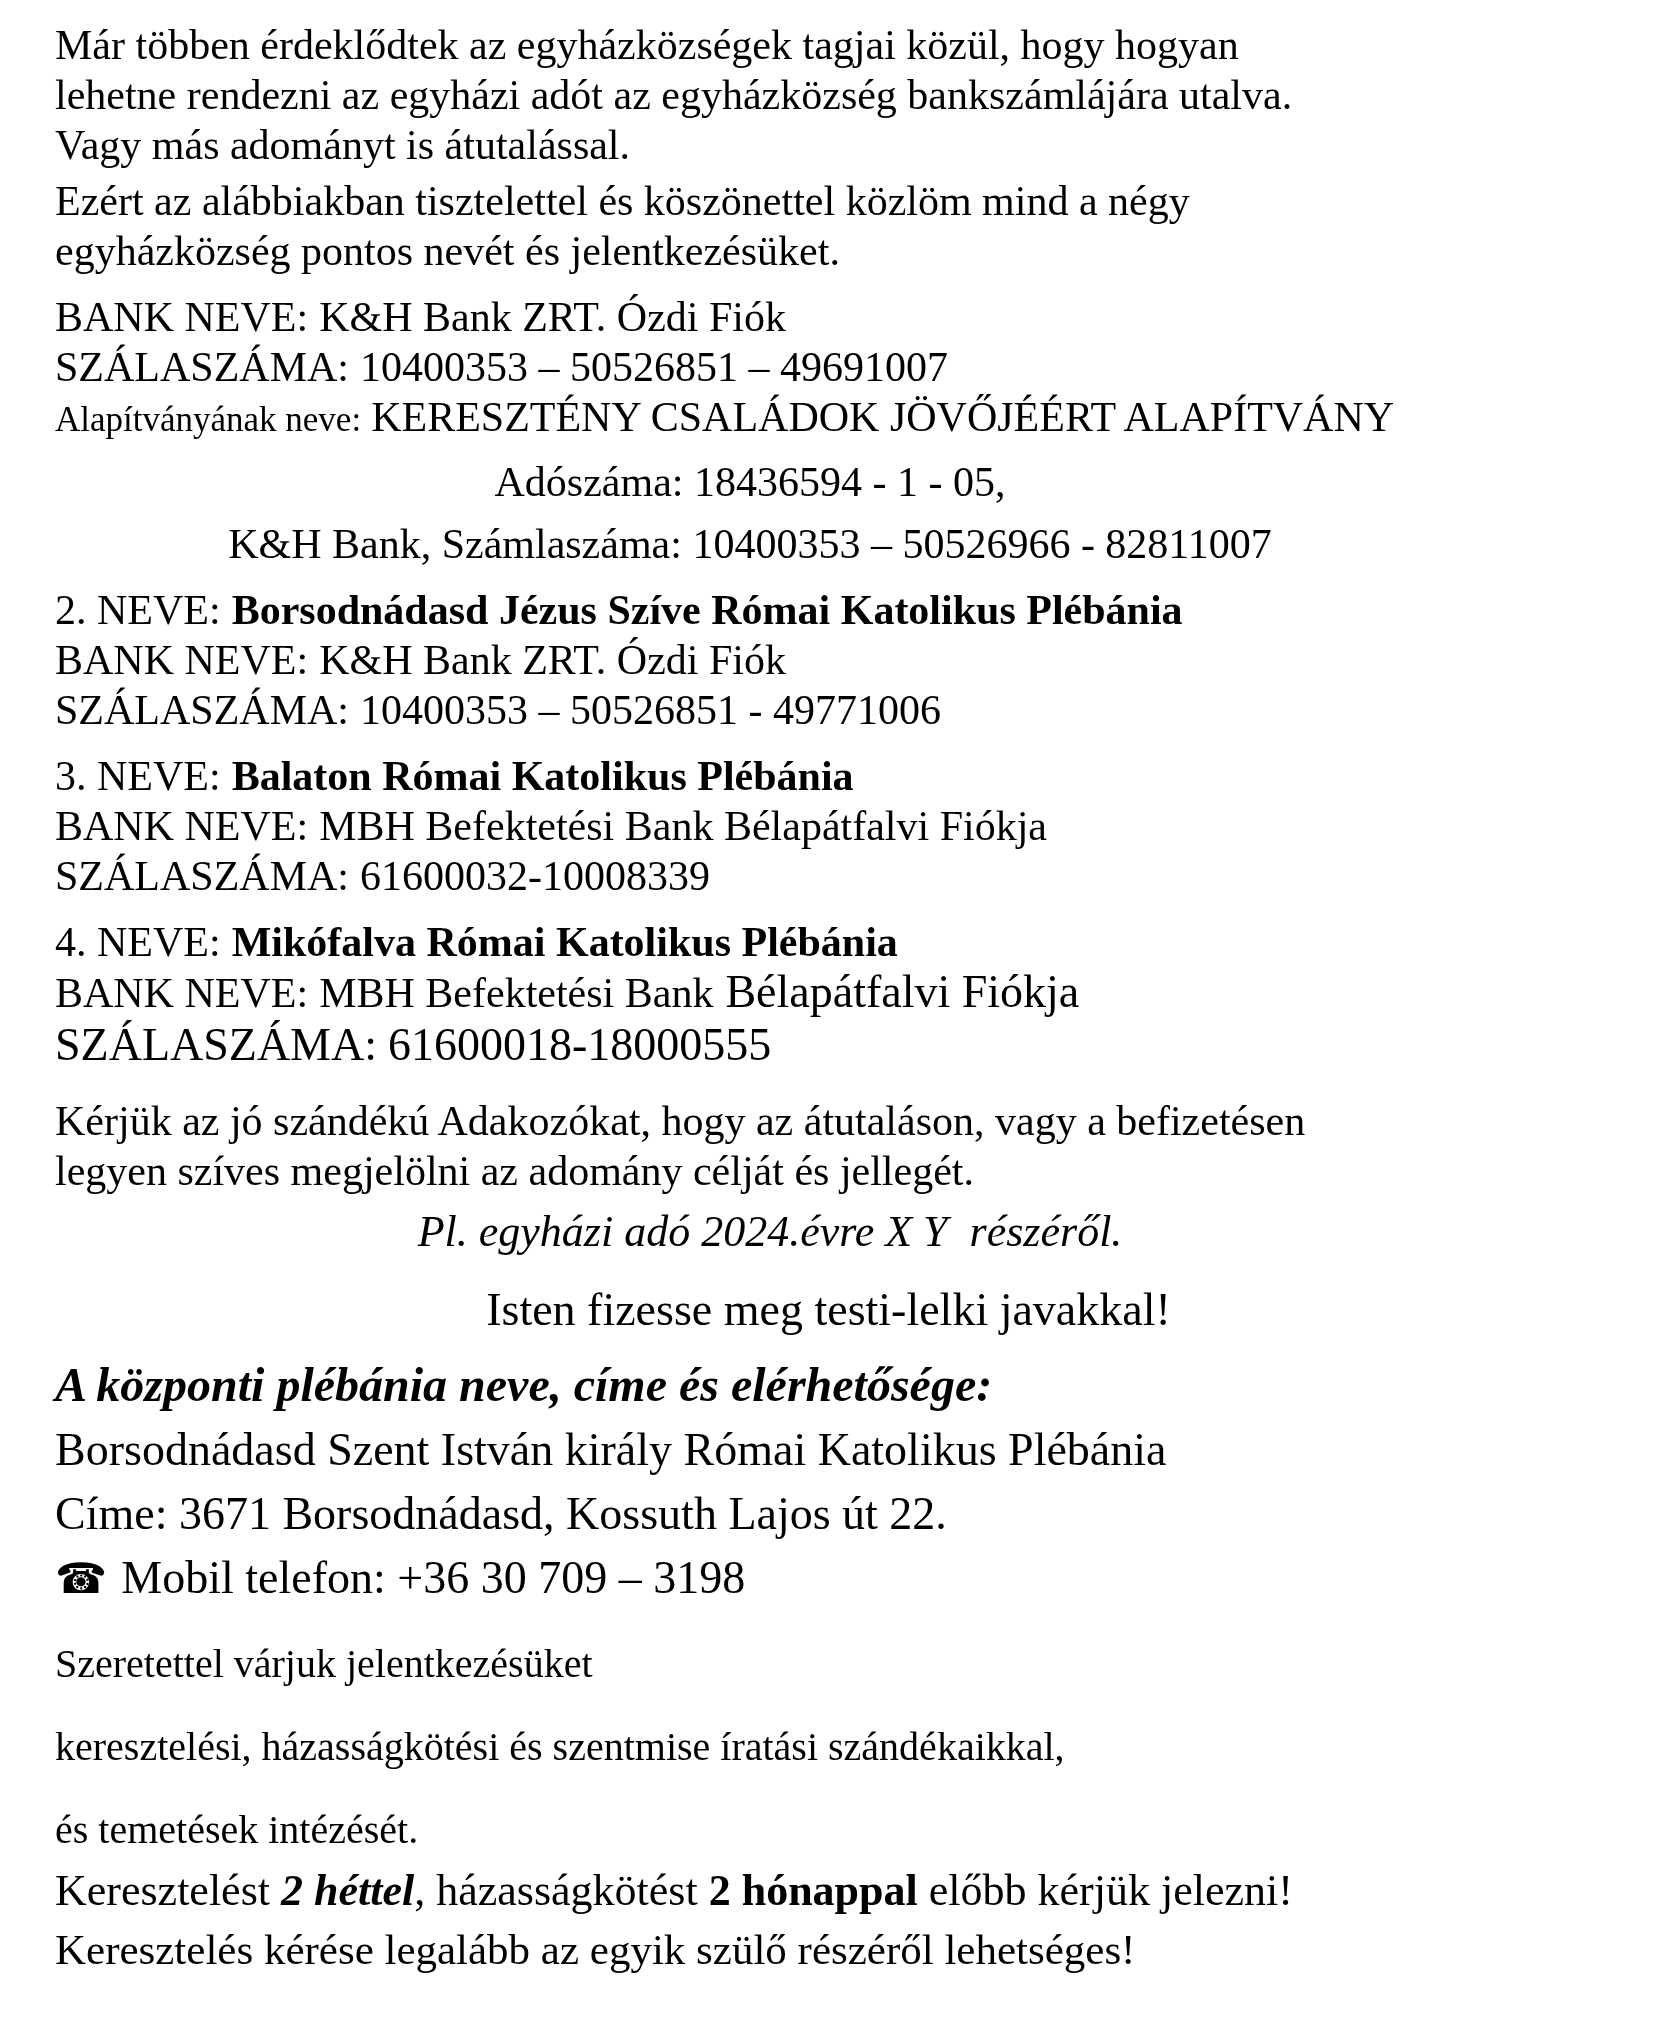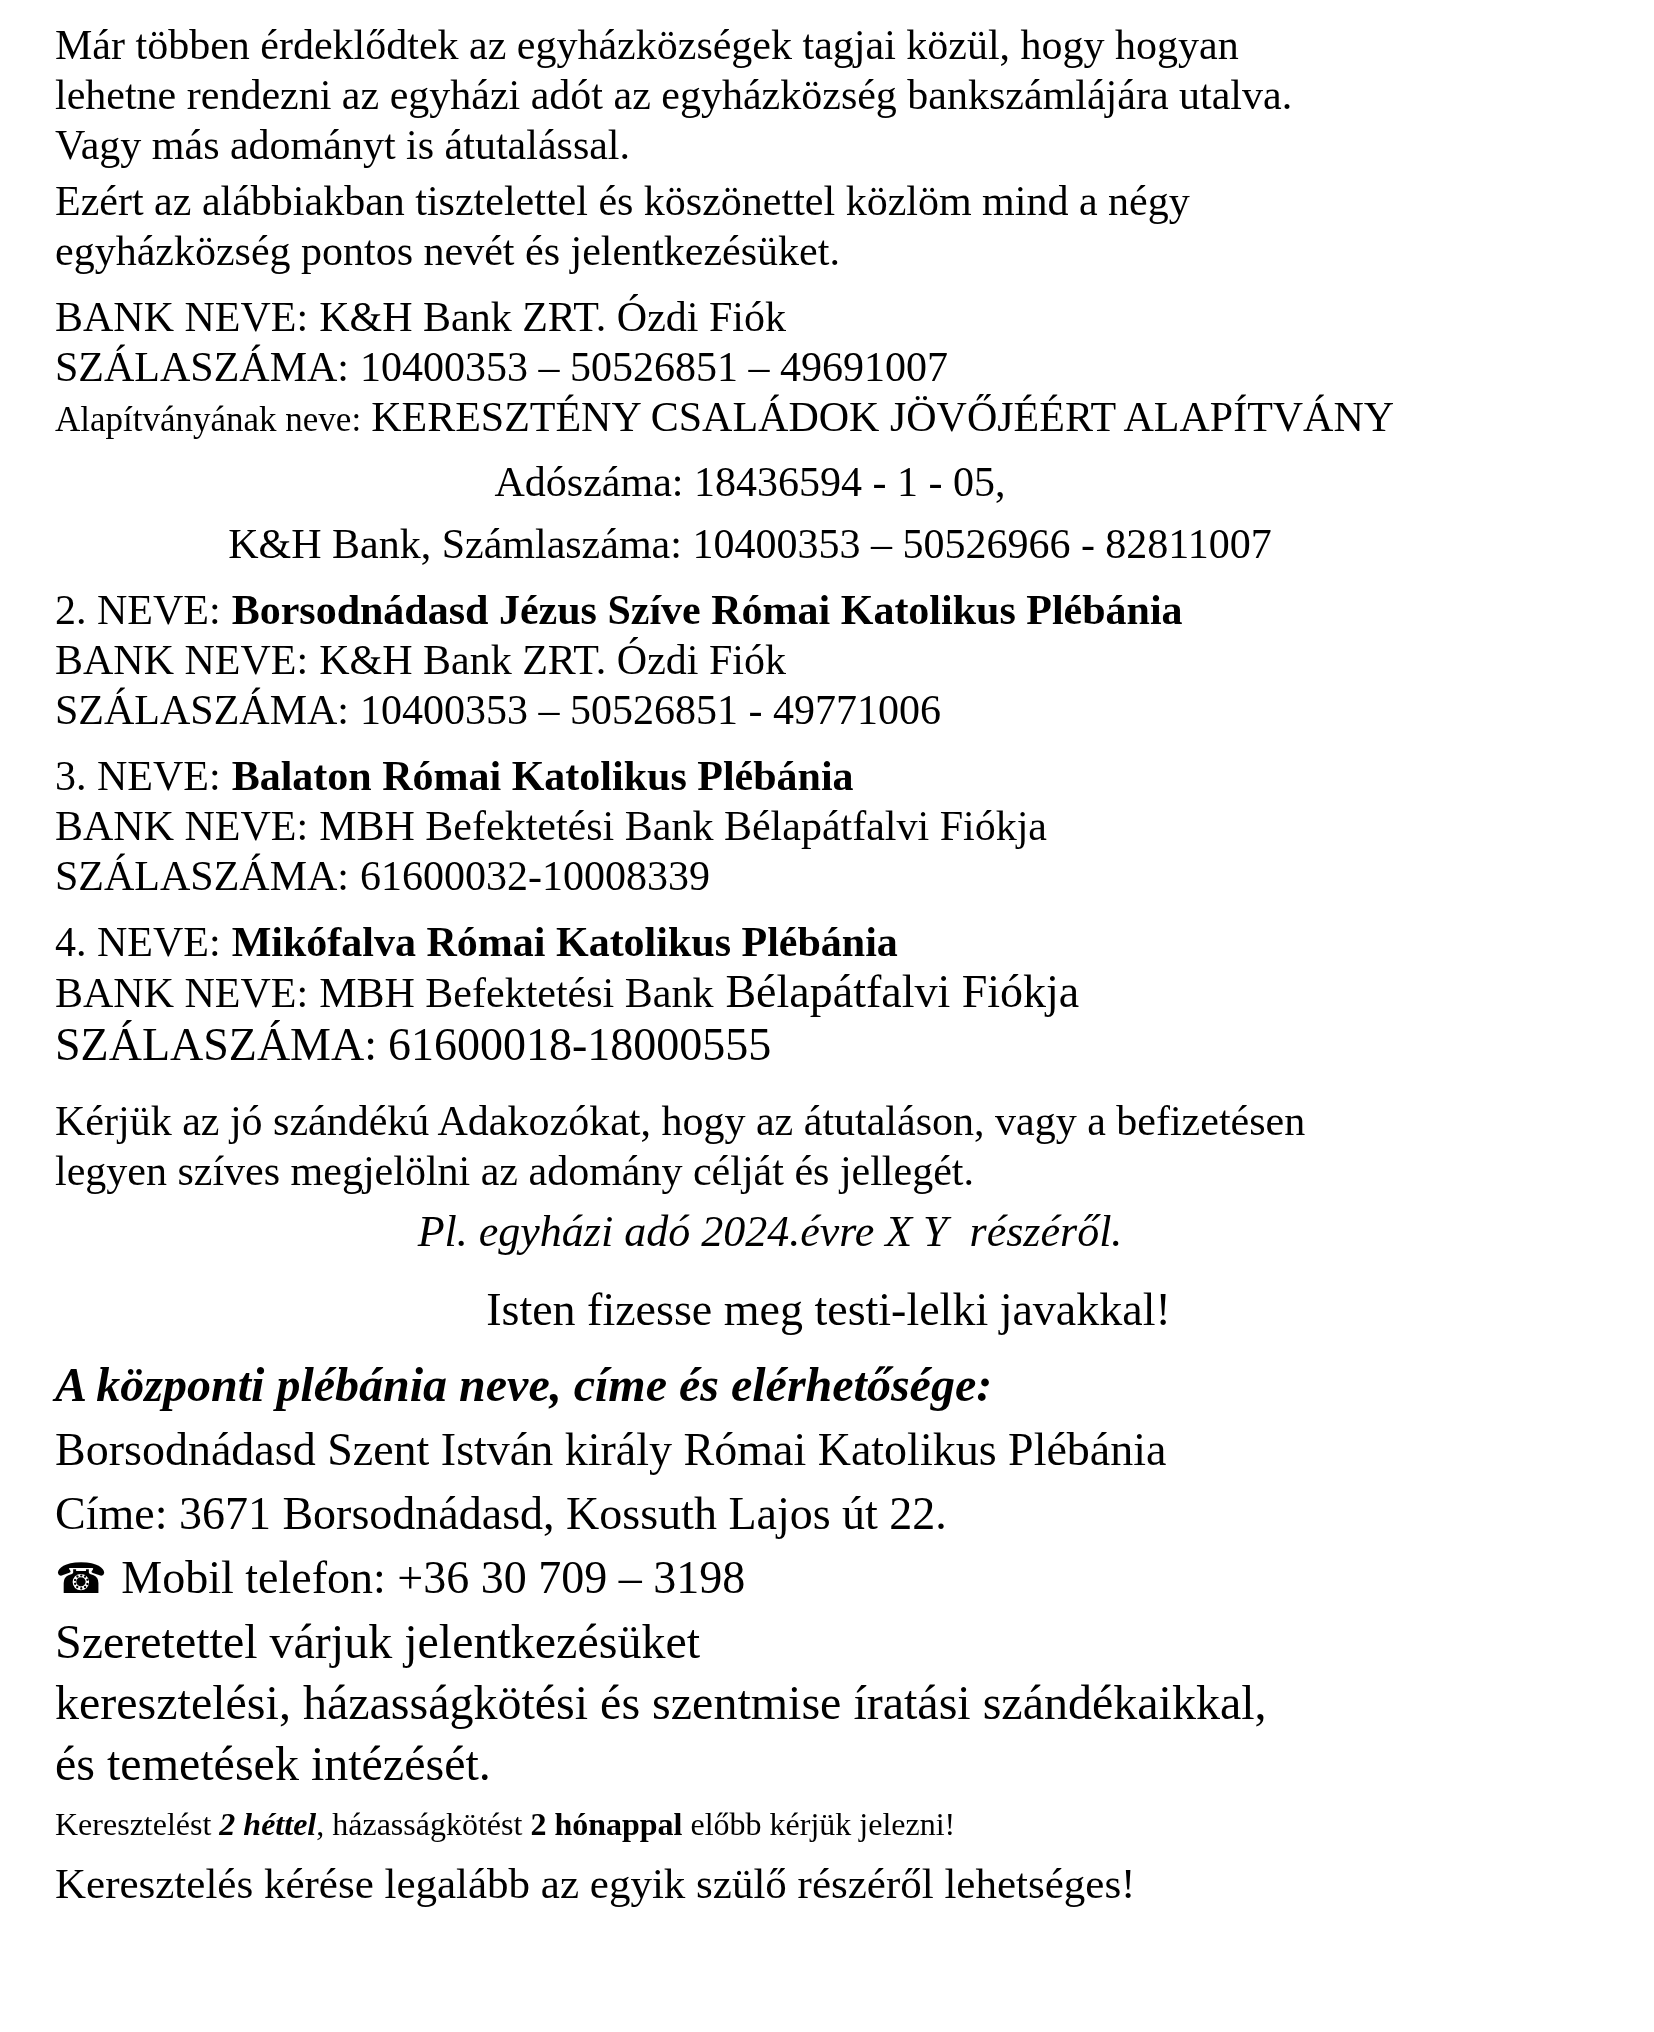--- a/index.html
+++ b/index.html
@@ -68,25 +68,26 @@
     font-style: italic;
     font-size: 48px;
     line-height: 66px;
     margin-top: 10px;
   }
   .contact-line {
     font-size: 46px;
     line-height: 64px;
   }
   .invite-line {
-    font-size: 48px;
+    font-size: 40px;
     line-height: 61px;
+    margin-top: 22px;
   }
   .notice-line {
-    font-size: 32px;
+    font-size: 44px;
     line-height: 61px;
   }
   .final-line {
     font-size: 43px;
     line-height: 58px;
   }
   .phone-glyph {
     font-family: "DejaVu Sans", sans-serif;
     font-size: 42px;
     margin-right: 14px;

